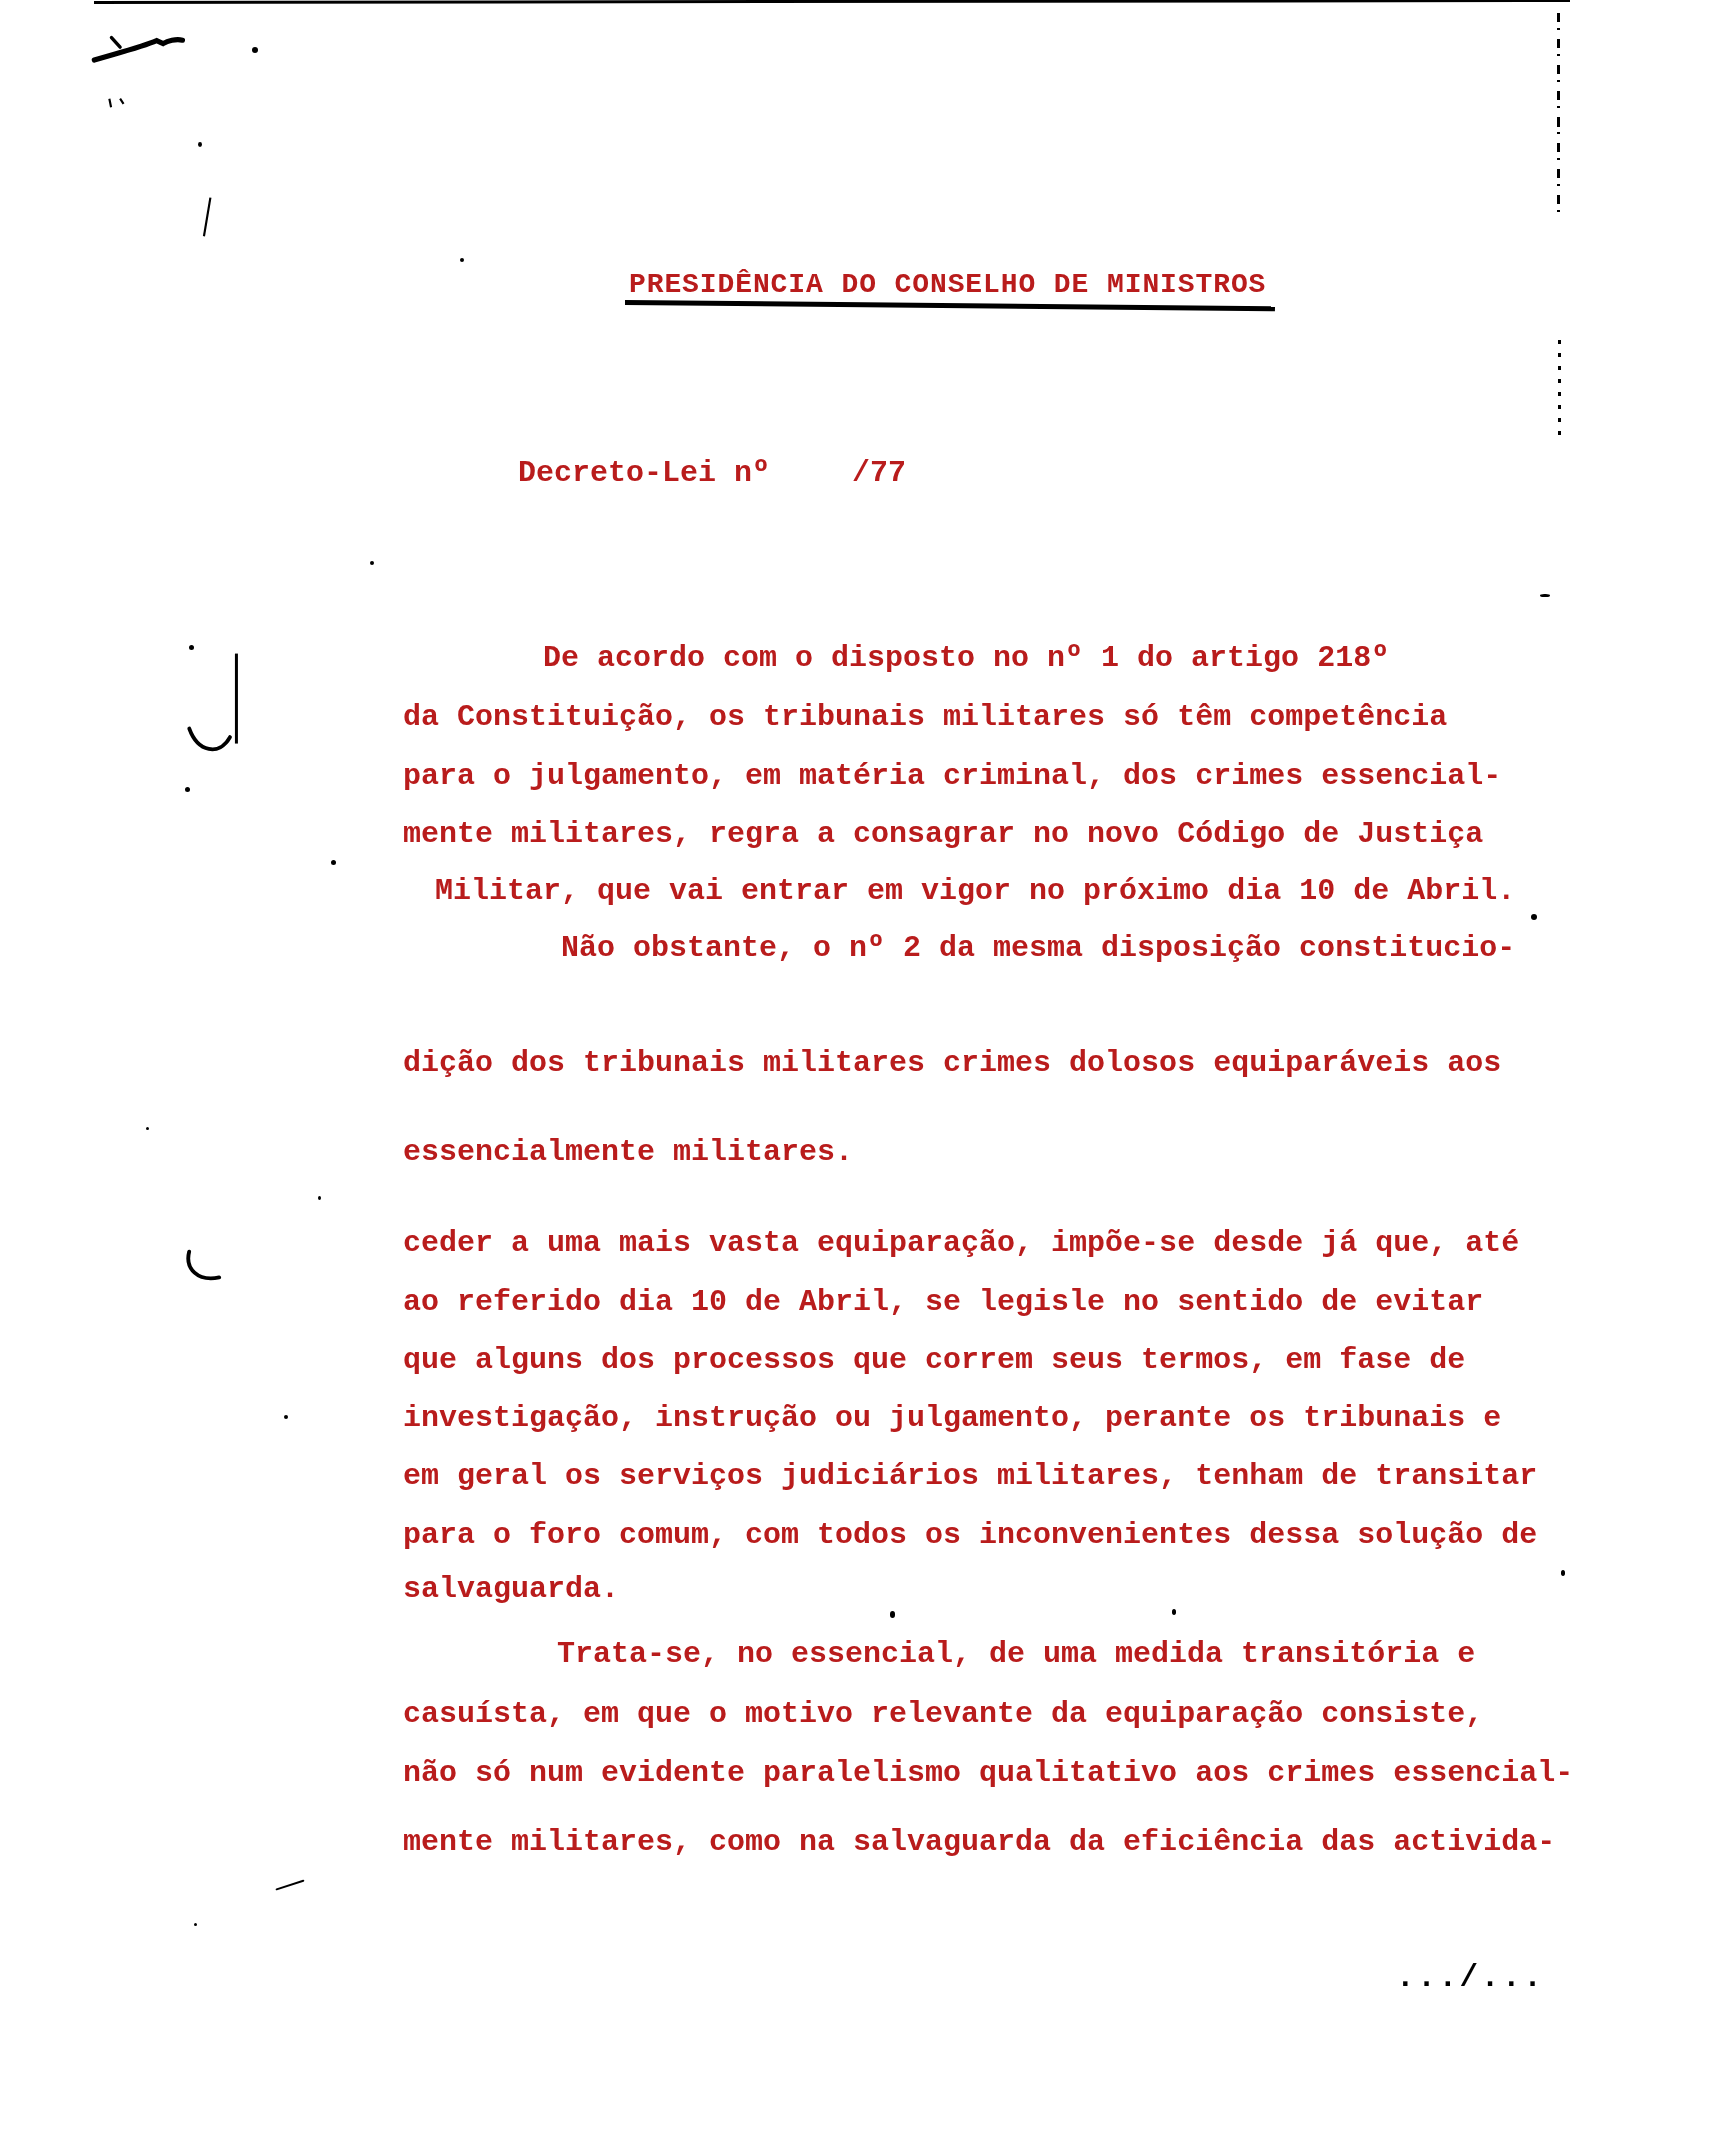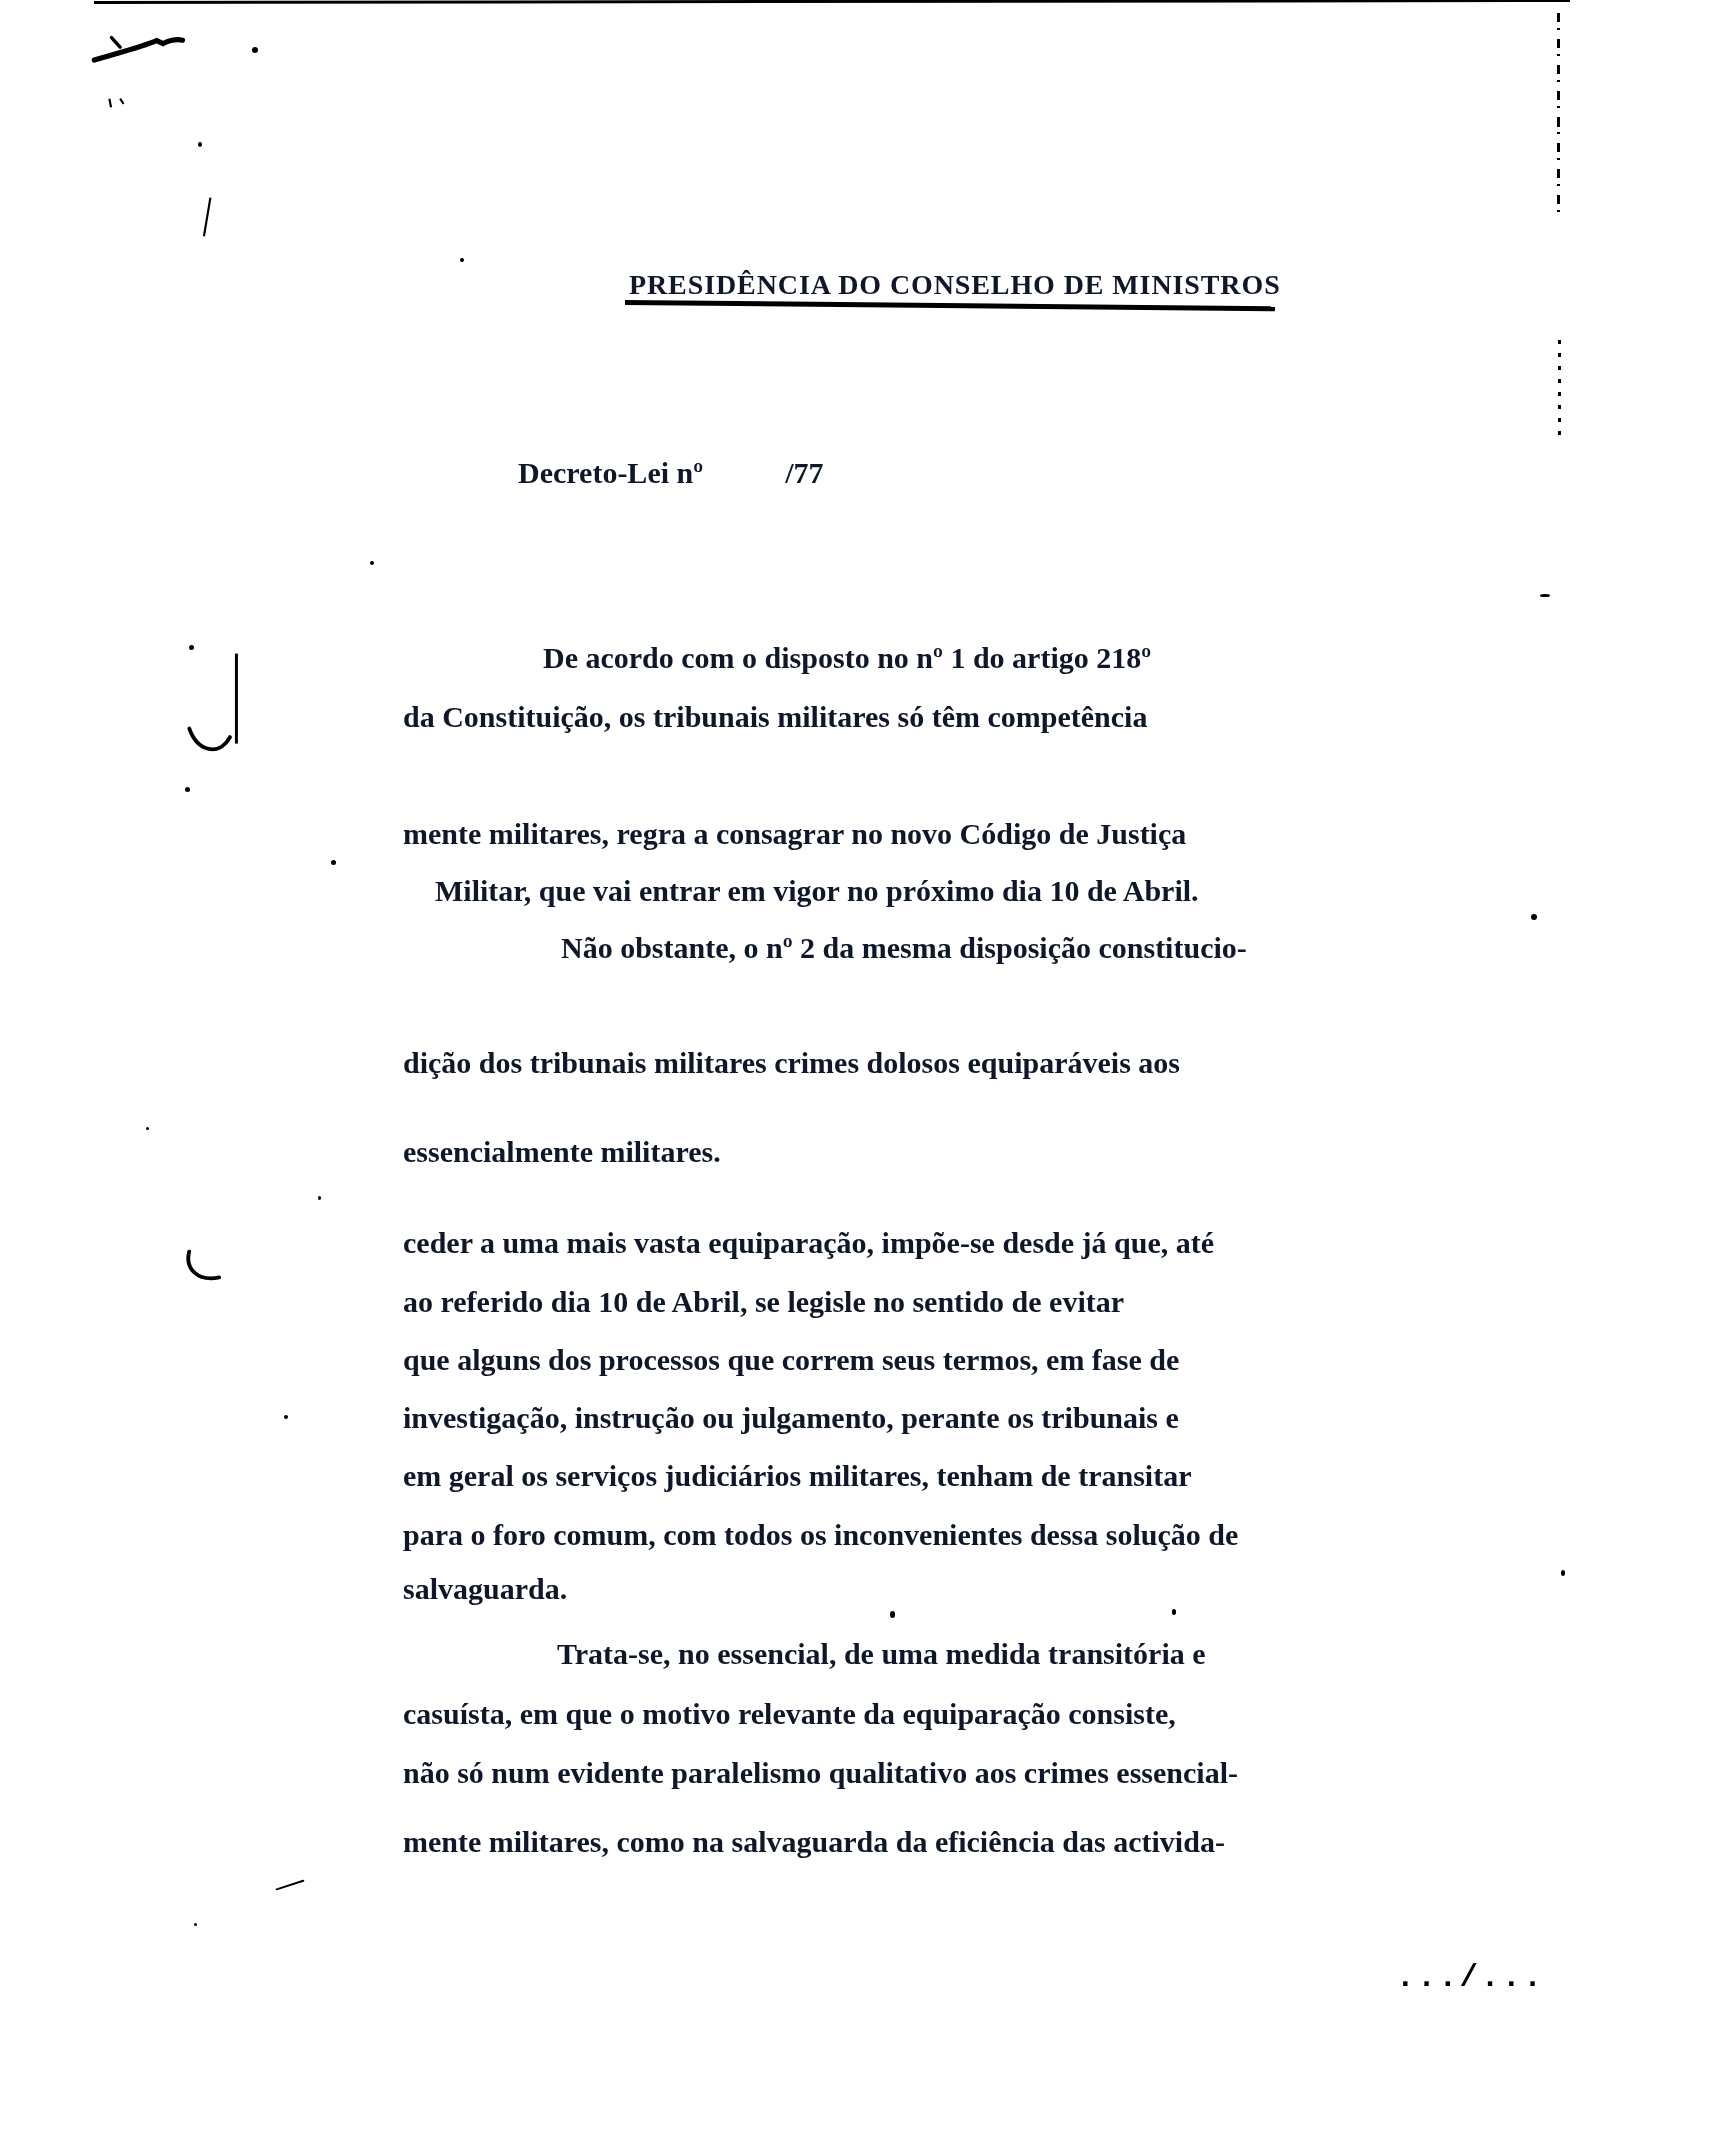--- a/index.html
+++ b/index.html
@@ -3,22 +3,22 @@
 <meta charset="utf-8">
 <style>
   html, body { margin: 0; padding: 0; background: #ffffff; }
   body { width: 1734px; height: 2457px; position: relative; overflow: hidden; }
   .page { position: absolute; left: 0; top: 0; width: 1734px; height: 2457px; background: #ffffff; }
   .top-rule { position: absolute; left: 94px; top: 0; width: 1476px; height: 3.4px; background: #000; transform: rotate(-0.08deg); }
   .right-rule { position: absolute; left: 1557px; top: 13px; width: 3.4px; height: 206px;
     background: repeating-linear-gradient(to bottom, #000 0 9.5px, transparent 9.5px 14.6px, #000 14.6px 17px, transparent 17px 26px); }
   .right-rule2 { position: absolute; left: 1558px; top: 340px; width: 3px; height: 103px;
     background: repeating-linear-gradient(to bottom, #000 0 4.3px, transparent 4.3px 13px); }
-  .line { position: absolute; white-space: pre; color: #0f172a;
-    font-family: Liberation Serif, serif; font-weight: bold;
+  .line { position: absolute; white-space: pre; color: #b91c1c;
+    font-family: Liberation Mono, monospace; font-weight: bold;
     font-size: 30px; line-height: 34px; letter-spacing: 0px; transform-origin: left center; }
   .header { left: 629px; top: 268px; font-size: 28px; letter-spacing: 0.9px; }
   .header-underline { position: absolute; left: 625px; top: 300px; width: 650px; height: 5.2px; background: #000; transform: rotate(0.55deg); transform-origin: left; }
   .decreto { left: 518px; top: 456px; }
   .num-blank { display: inline-block; width: 82px; }
   .cont { position: absolute; left: 1396px; top: 1960px; font-family: "Liberation Mono", monospace; font-weight: bold; font-size: 31px; color: #000; letter-spacing: 2.6px; }
   .mark { position: absolute; background: #000; border-radius: 50%; }
   .margin-hook { position: absolute; }
 </style>
 </head>
@@ -45,20 +45,21 @@
     <path d="M40 20 C 30 60, 60 90, 110 80" stroke="#000" stroke-width="9" fill="none" stroke-linecap="round"></path>
   </svg>
 
   <div class="line header">PRESIDÊNCIA DO CONSELHO DE MINISTROS</div>
   <div class="header-underline"></div>
 
   <div class="line decreto"><span>Decreto-Lei nº</span><span class="num-blank"></span><span>/77</span></div>
 
   <div class="line" style="left:543px; top:641px;">De acordo com o disposto no nº 1 do artigo 218º</div>
   <div class="line" style="left:403px; top:700px;">da Constituição, os tribunais militares só têm competência</div>
+  <div class="line" style="left:403px; top:759px;">para o julgamento, em matéria criminal, dos crimes essencial-</div>
   <div class="line" style="left:403px; top:817px;">mente militares, regra a consagrar no novo Código de Justiça</div>
   <div class="line" style="left:403px; top:874px;margin-left:32px;">Militar, que vai entrar em vigor no próximo dia 10 de Abril.</div>
 
   <div class="line" style="left:561px; top:931px;">Não obstante, o nº 2 da mesma disposição constitucio-</div>
   <div class="line" style="left:403px; top:1046px;">dição dos tribunais militares crimes dolosos equiparáveis aos</div>
   <div class="line" style="left:403px; top:1135px;">essencialmente militares.</div>
 
   <div class="line" style="left:403px; top:1226px;">ceder a uma mais vasta equiparação, impõe-se desde já que, até</div>
   <div class="line" style="left:403px; top:1285px;">ao referido dia 10 de Abril, se legisle no sentido de evitar</div>
   <div class="line" style="left:403px; top:1343px;">que alguns dos processos que correm seus termos, em fase de</div>

